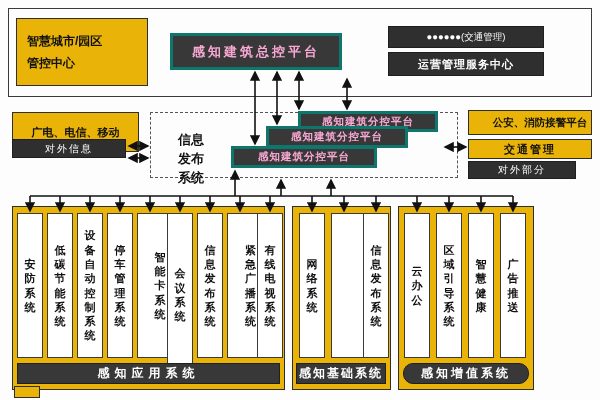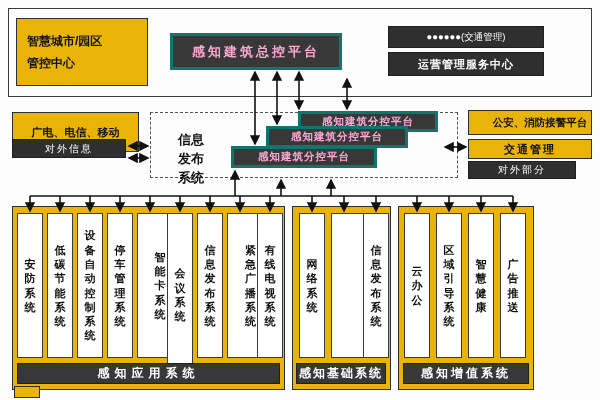--- a/index.html
+++ b/index.html
@@ -119,21 +119,21 @@
 <div class="abs vbox" style="left:436px; top:213px; width:26px; height:145px;">
     <span>区域引导系统</span>
   </div>
 <div class="abs vbox" style="left:468px; top:213px; width:26px; height:145px;">
     <span>智慧健康</span>
   </div>
 <div class="abs vbox" style="left:500px; top:213px; width:26px; height:145px;">
     <span>广告推送</span>
   </div>
 
-<div class="abs groupbar" style="left:403px; top:363px; width:126px; height:21px; letter-spacing:3px;">感知增值系统</div>
+<div class="abs groupbar" style="left:403px; top:363px; width:126px; height:21px; letter-spacing:3px;border-radius:10px;">感知增值系统</div>
 
 <div class="abs box" style="left:14px; top:386px; width:26px; height:12px;"></div>
 
 <svg class="connectors" width="600" height="400" viewBox="0 0 600 400">
   <defs>
     <marker id="ah" viewBox="0 0 10 10" refX="8.5" refY="5" markerWidth="6.5" markerHeight="6.5" orient="auto-start-reverse">
       <path d="M0,0 L10,5 L0,10 z" fill="#111"></path>
     </marker>
   </defs>
   <g stroke="#111" stroke-width="1.6">

